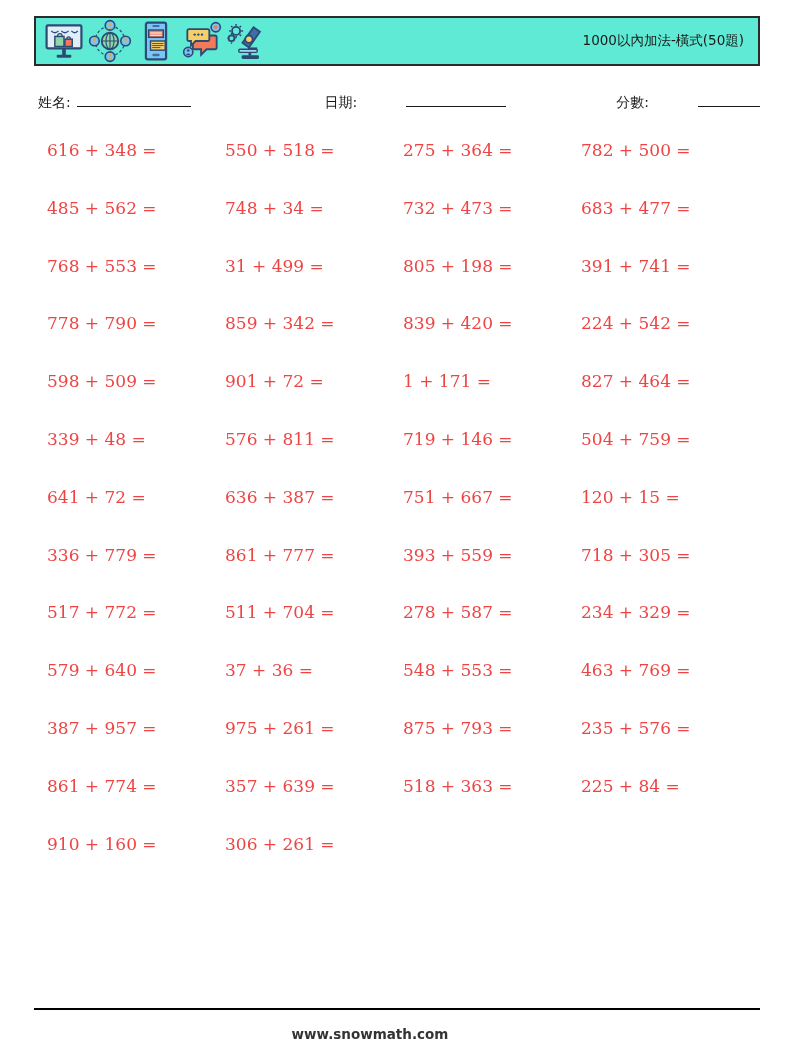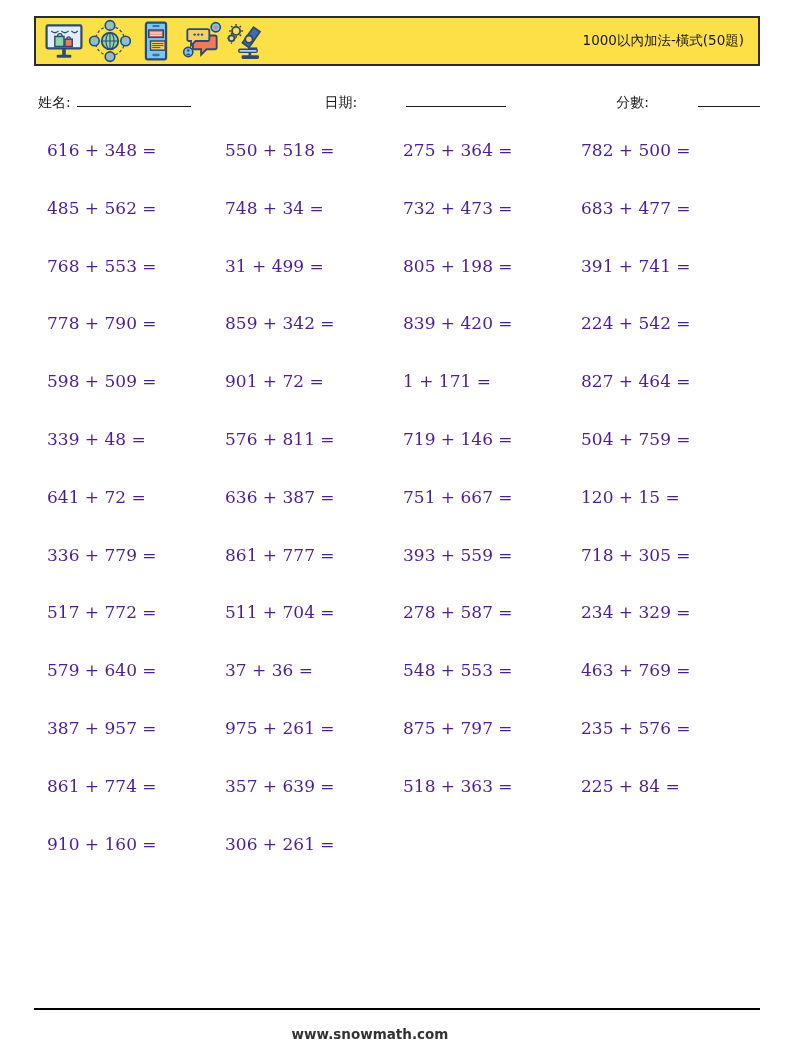--- a/index.html
+++ b/index.html
@@ -29,21 +29,21 @@
     left: 34px;
     top: 16px;
     width: 726px;
     height: 50px;
     border: 2px solid #2b2b2b;
     box-sizing: border-box;
     display: flex;
     align-items: center;
     justify-content: space-between;
     padding: 0 10px 0 6px;
-    background: #fde047;
+    background: #5eead4;
   }
 
   .icon-row {
     display: flex;
     align-items: center;
     gap: 2px;
     height: 100%;
   }
 
   .hicon {
@@ -114,21 +114,21 @@
   .prow {
     display: flex;
     height: 57.8px;
     align-items: flex-start;
   }
   .pcell {
     width: 178px;
     flex: 0 0 178px;
     font-family: "DejaVu Serif", serif;
     font-size: 17px;
-    color: #4c1d95;
+    color: #ef4444;
     line-height: 1;
     white-space: nowrap;
   }
   .pcell.empty { visibility: hidden; }
 
   
   .footer-rule {
     position: absolute;
     left: 34px;
     top: 1008px;
@@ -320,21 +320,21 @@
     <div class="prow">
       <div class="pcell">579 + 640 =</div>
       <div class="pcell">37 + 36 =</div>
       <div class="pcell">548 + 553 =</div>
       <div class="pcell">463 + 769 =</div>
     </div>
 
     <div class="prow">
       <div class="pcell">387 + 957 =</div>
       <div class="pcell">975 + 261 =</div>
-      <div class="pcell">875 + 797 =</div>
+      <div class="pcell">875 + 793 =</div>
       <div class="pcell">235 + 576 =</div>
     </div>
 
     <div class="prow">
       <div class="pcell">861 + 774 =</div>
       <div class="pcell">357 + 639 =</div>
       <div class="pcell">518 + 363 =</div>
       <div class="pcell">225 + 84 =</div>
     </div>
 

